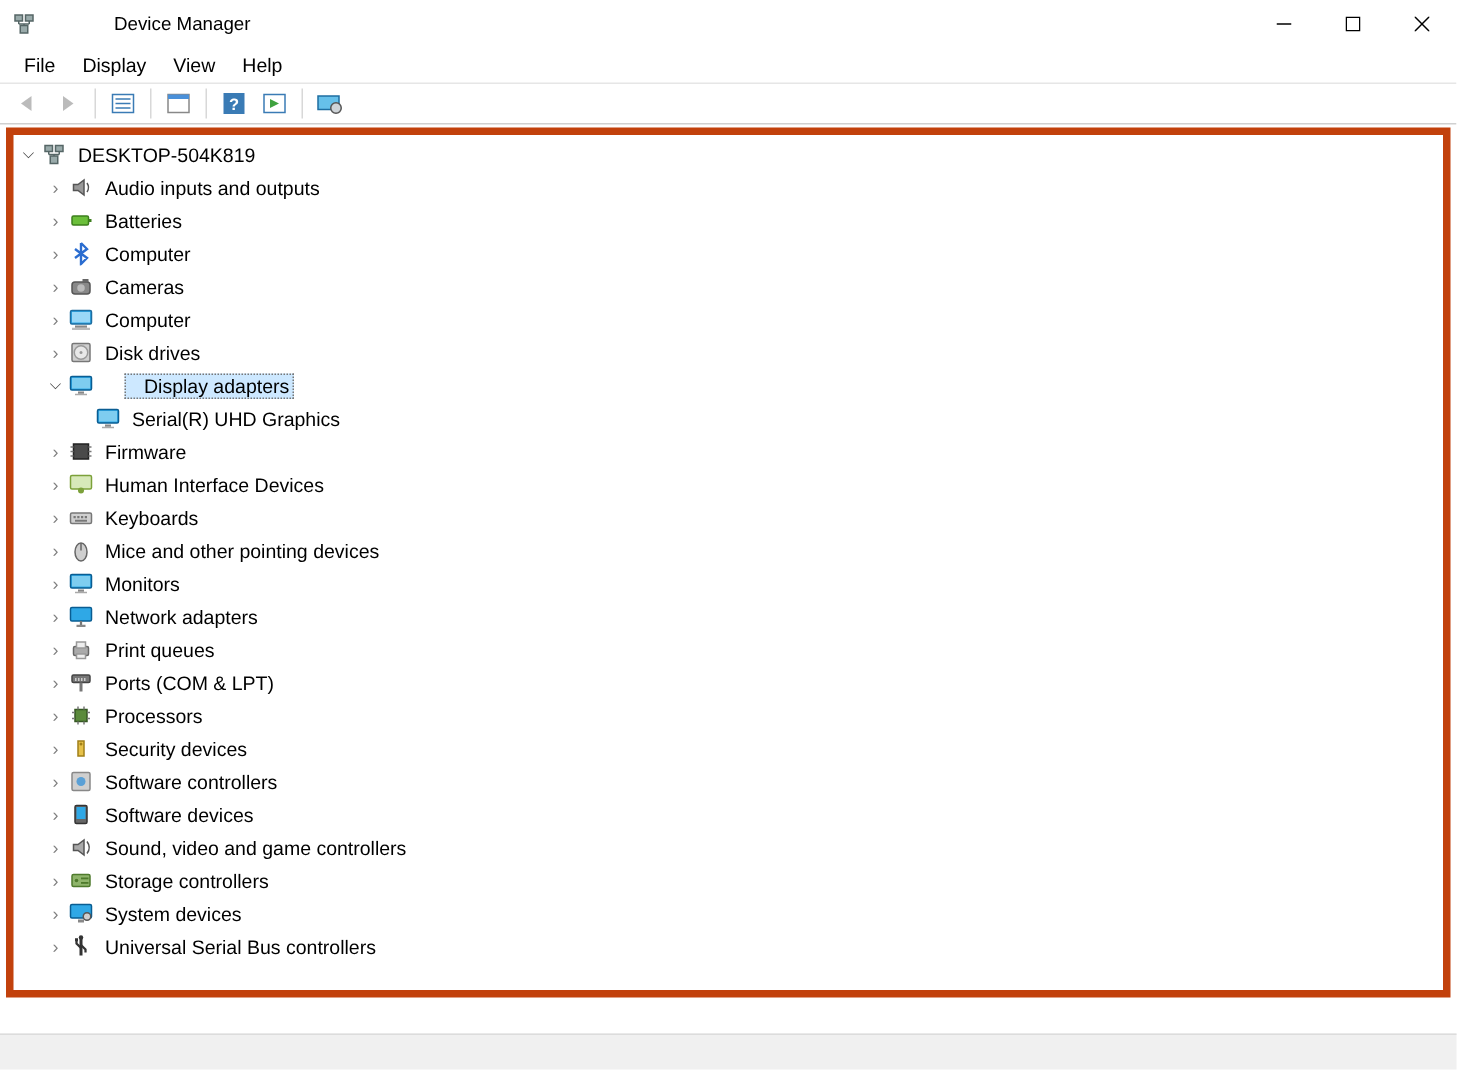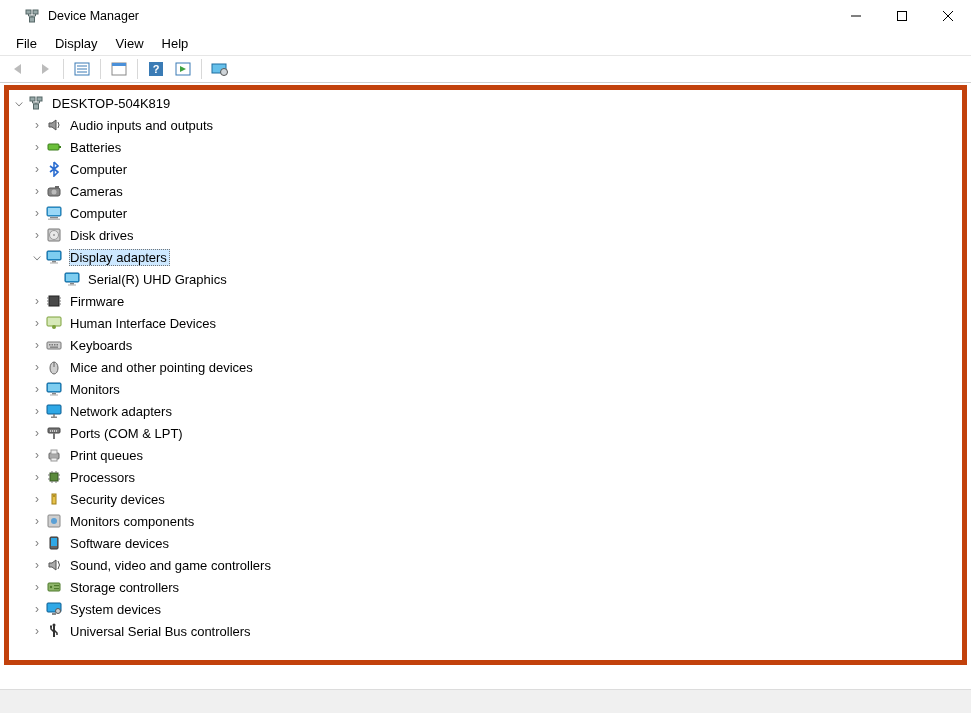--- a/index.html
+++ b/index.html
@@ -10,22 +10,23 @@
     width: 971px;
     height: 713px;
     overflow: hidden;
     color: #000;
     user-select: none;
   }
   .titlebar {
     display: flex;
     align-items: center;
     height: 32px;
-    padding-left: 24px;
+    padding-left: 8px;
     background: #ffffff;
+    gap: 44px;
   }
   .titlebar .app-icon {
     width: 16px; height: 16px; margin-right: 8px;
   }
   .titlebar .title { flex: 0 0 auto; }
   .titlebar .spacer { flex: 1 1 auto; }
   .win-controls { display: flex; }
   .win-btn {
     width: 46px; height: 30px;
     display: flex; align-items: center; justify-content: center;
@@ -74,21 +75,21 @@
   }
   .twisty.open::before { content: "⌵"; font-size: 10px; line-height: 1; color: #404040;}
   .twisty.closed::before { content: "›"; font-size: 12px; line-height: 1; color: #808080;}
   .twisty.blank::before { content: ""; }
   .dev-icon {
     width: 18px; height: 18px; flex: 0 0 18px;
     margin-right: 6px;
     display: inline-flex; align-items: center; justify-content: center;
   }
   .label { white-space: nowrap; padding: 1px 3px 1px 1px; }
-  .label.selected { background: #cde8ff; border: 1px dotted #777; padding: 0 2px 0 0; }
+  .label.selected { background: #cde8ff; border: 1px dotted #777; padding: 0 2px 0 12px; margin-left: 14px; }
   .statusbar {
     position: absolute;
     bottom: 0; left: 0; right: 0;
     height: 24px;
     background: #f0f0f0;
     border-top: 1px solid #dcdcdc;
   }
   svg { display: block; }
 </style>
 </head>
@@ -464,40 +465,40 @@
             <use href="#ico-network"></use>
           </svg>
         </span>
     <span class="label">Network adapters</span>
   </div>
       <div class="node">
     <span class="indent"></span>
     <span class="twisty closed"></span>
     <span class="dev-icon">
           <svg width="16" height="16">
+            <use href="#ico-printer"></use>
+          </svg>
+        </span>
+    <span class="label">Print queues</span>
+  </div>
+      <div class="node">
+    <span class="indent"></span>
+    <span class="twisty closed"></span>
+    <span class="dev-icon">
+          <svg width="16" height="16">
             <use href="#ico-port"></use>
           </svg>
         </span>
     <span class="label">Ports (COM &amp; LPT)</span>
   </div>
       <div class="node">
     <span class="indent"></span>
     <span class="twisty closed"></span>
     <span class="dev-icon">
           <svg width="16" height="16">
-            <use href="#ico-printer"></use>
-          </svg>
-        </span>
-    <span class="label">Print queues</span>
-  </div>
-      <div class="node">
-    <span class="indent"></span>
-    <span class="twisty closed"></span>
-    <span class="dev-icon">
-          <svg width="16" height="16">
             <use href="#ico-cpu"></use>
           </svg>
         </span>
     <span class="label">Processors</span>
   </div>
       <div class="node">
     <span class="indent"></span>
     <span class="twisty closed"></span>
     <span class="dev-icon">
           <svg width="16" height="16">
@@ -507,21 +508,21 @@
     <span class="label">Security devices</span>
   </div>
       <div class="node">
     <span class="indent"></span>
     <span class="twisty closed"></span>
     <span class="dev-icon">
           <svg width="16" height="16">
             <use href="#ico-softcomp"></use>
           </svg>
         </span>
-    <span class="label">Monitors components</span>
+    <span class="label">Software controllers</span>
   </div>
       <div class="node">
     <span class="indent"></span>
     <span class="twisty closed"></span>
     <span class="dev-icon">
           <svg width="16" height="16">
             <use href="#ico-softdev"></use>
           </svg>
         </span>
     <span class="label">Software devices</span>

